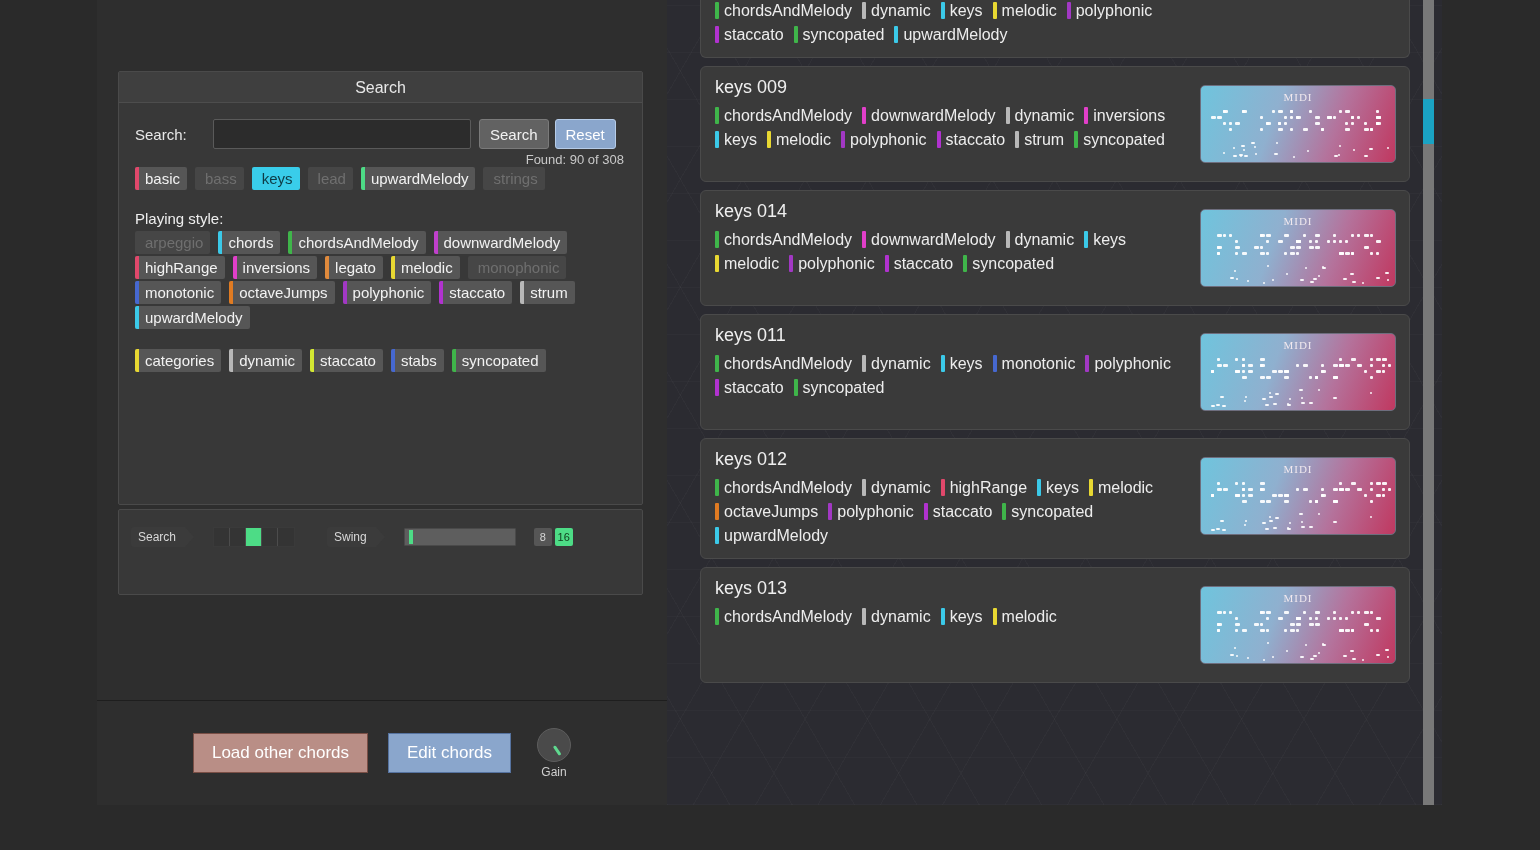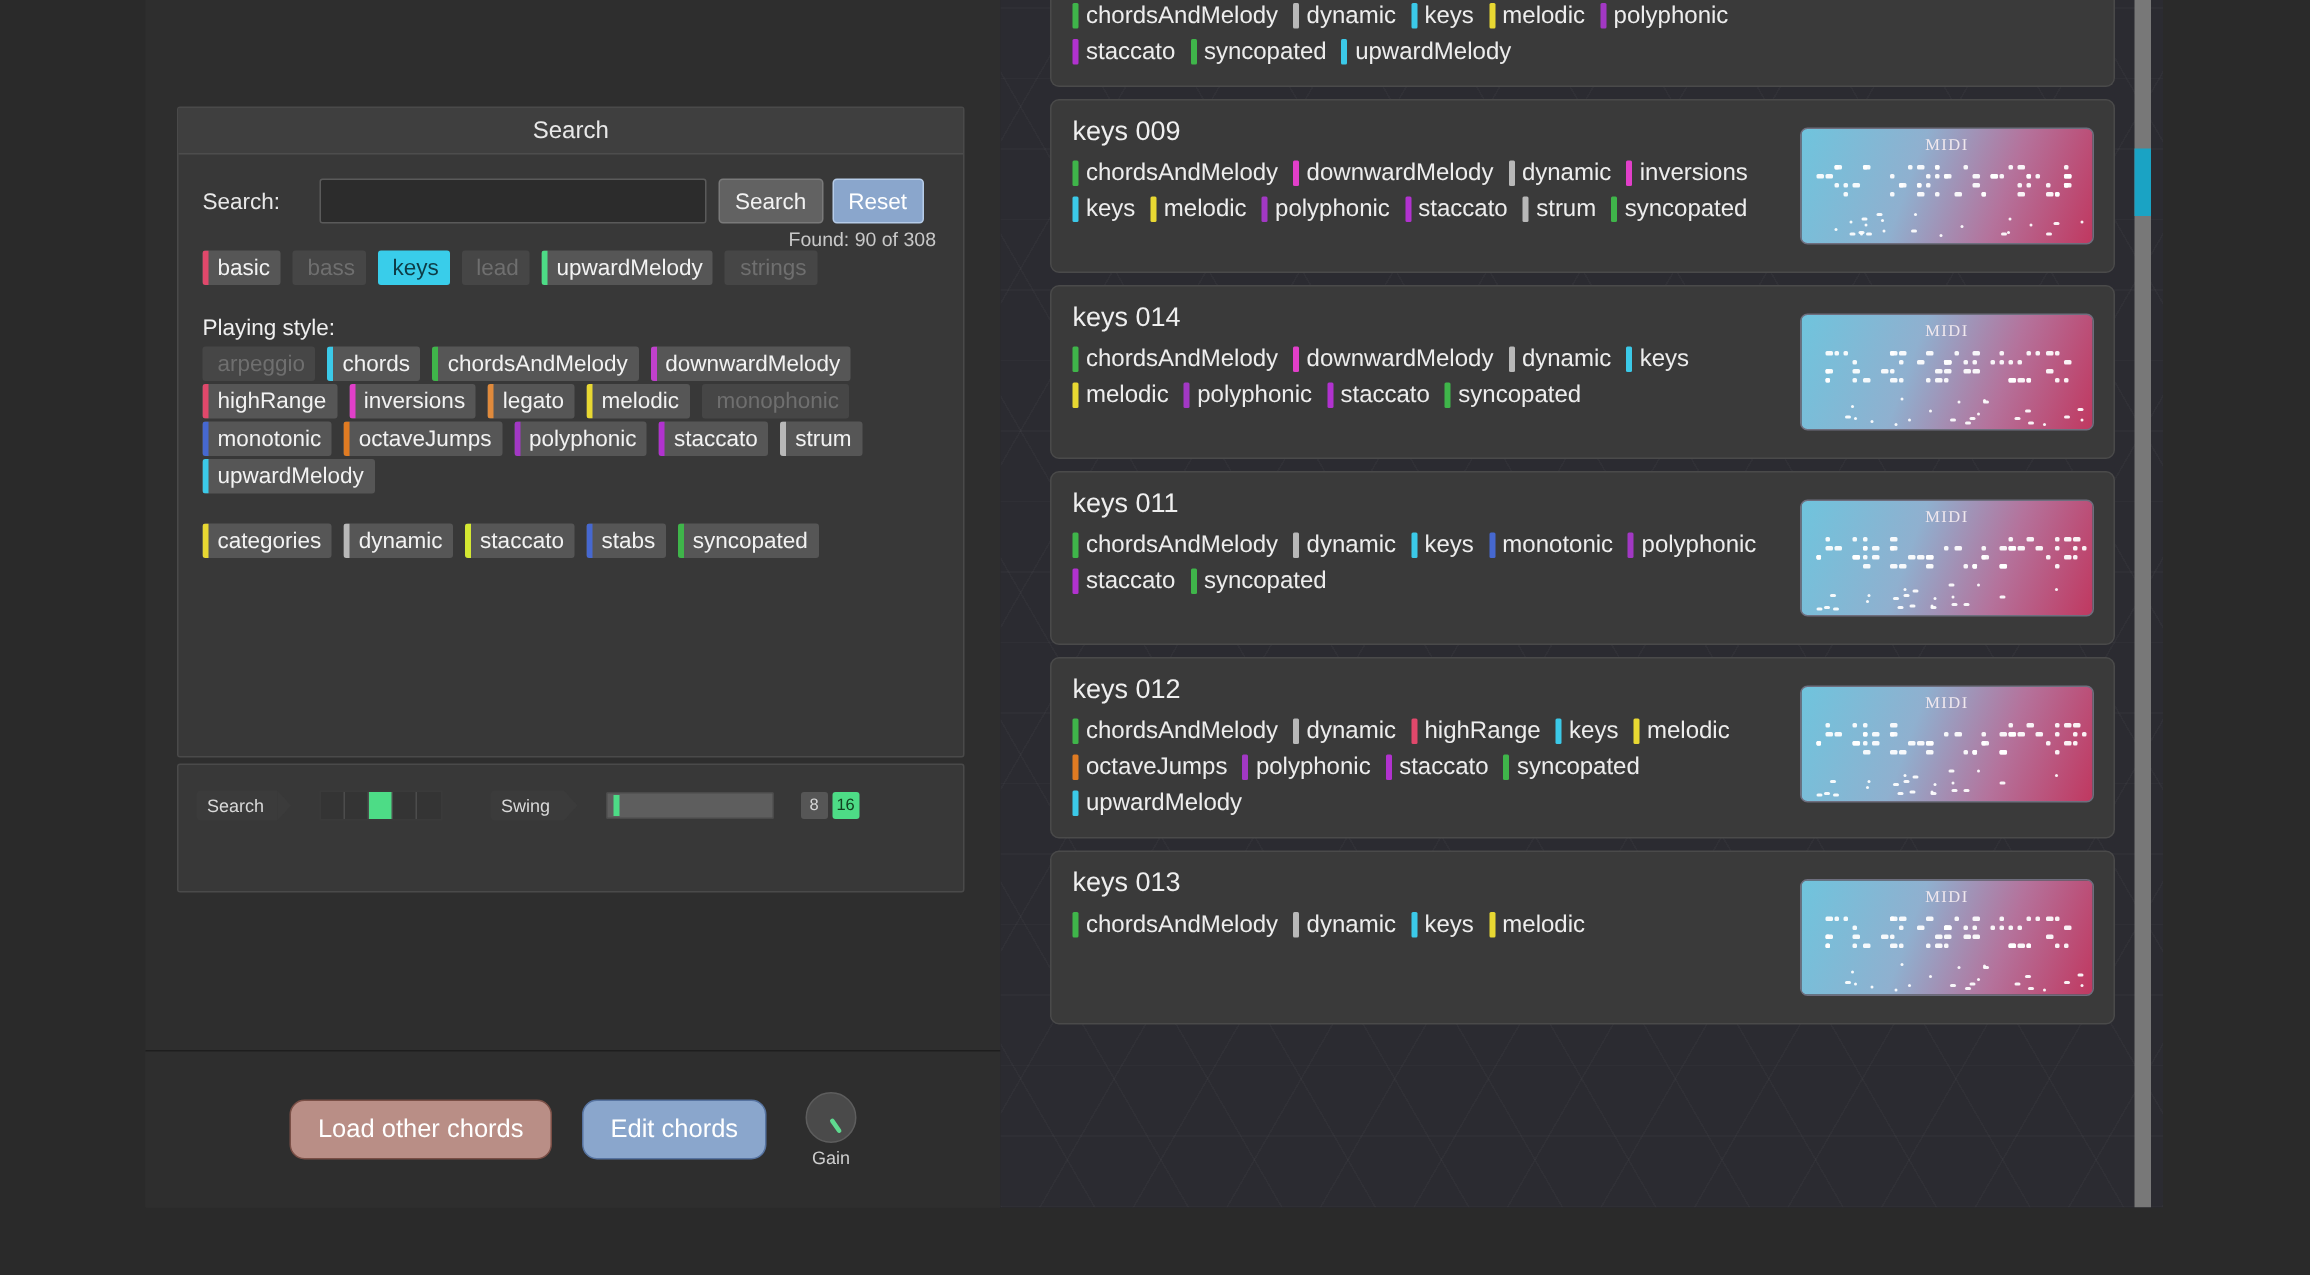--- a/index.html
+++ b/index.html
@@ -96,21 +96,21 @@
         display:flex; align-items:center; justify-content:center; border-radius:2px; cursor:pointer; }
   .nb.on { background: #4ddc86; color: #12401f; }
 
   
   #bottom-bar {
     position: absolute; left: 0; top: 700px; width: 570px; height: 105px;
     background: #2e2e2e; border-top: 1px solid #1e1e1e;
     display: flex; align-items: center; justify-content: center; gap: 20px;
   }
   .big-btn {
-    height: 40px; border-radius: 10px; font-size: 17px; color: #ffffff;
+    height: 40px; border-radius: 0; font-size: 17px; color: #ffffff;
     display: flex; align-items: center; justify-content: center; padding: 0 18px;
     cursor: pointer; font-family: "Liberation Sans", sans-serif;
   }
   .btn-load { background: #b98e86; border: 1px solid #7a4f46; }
   .btn-edit { background: #8aa6cc; border: 1px solid #5673a0; }
   .knob-wrap { display:flex; flex-direction:column; align-items:center; gap:3px; margin-left:6px; }
   .knob { width: 34px; height: 34px; border-radius: 50%; background: #4a4a4a; border: 1px solid #5d5d5d; position: relative; cursor: pointer; }
   .knob .ind { position:absolute; width:3px; height:11px; background:#5fd98f; left:50%; bottom:4px;
                transform-origin: 50% 0%; transform: translateX(-50%) rotate(-35deg); border-radius:2px; }
   .knob-label { color:#cfcfcf; font-size:12px; }

